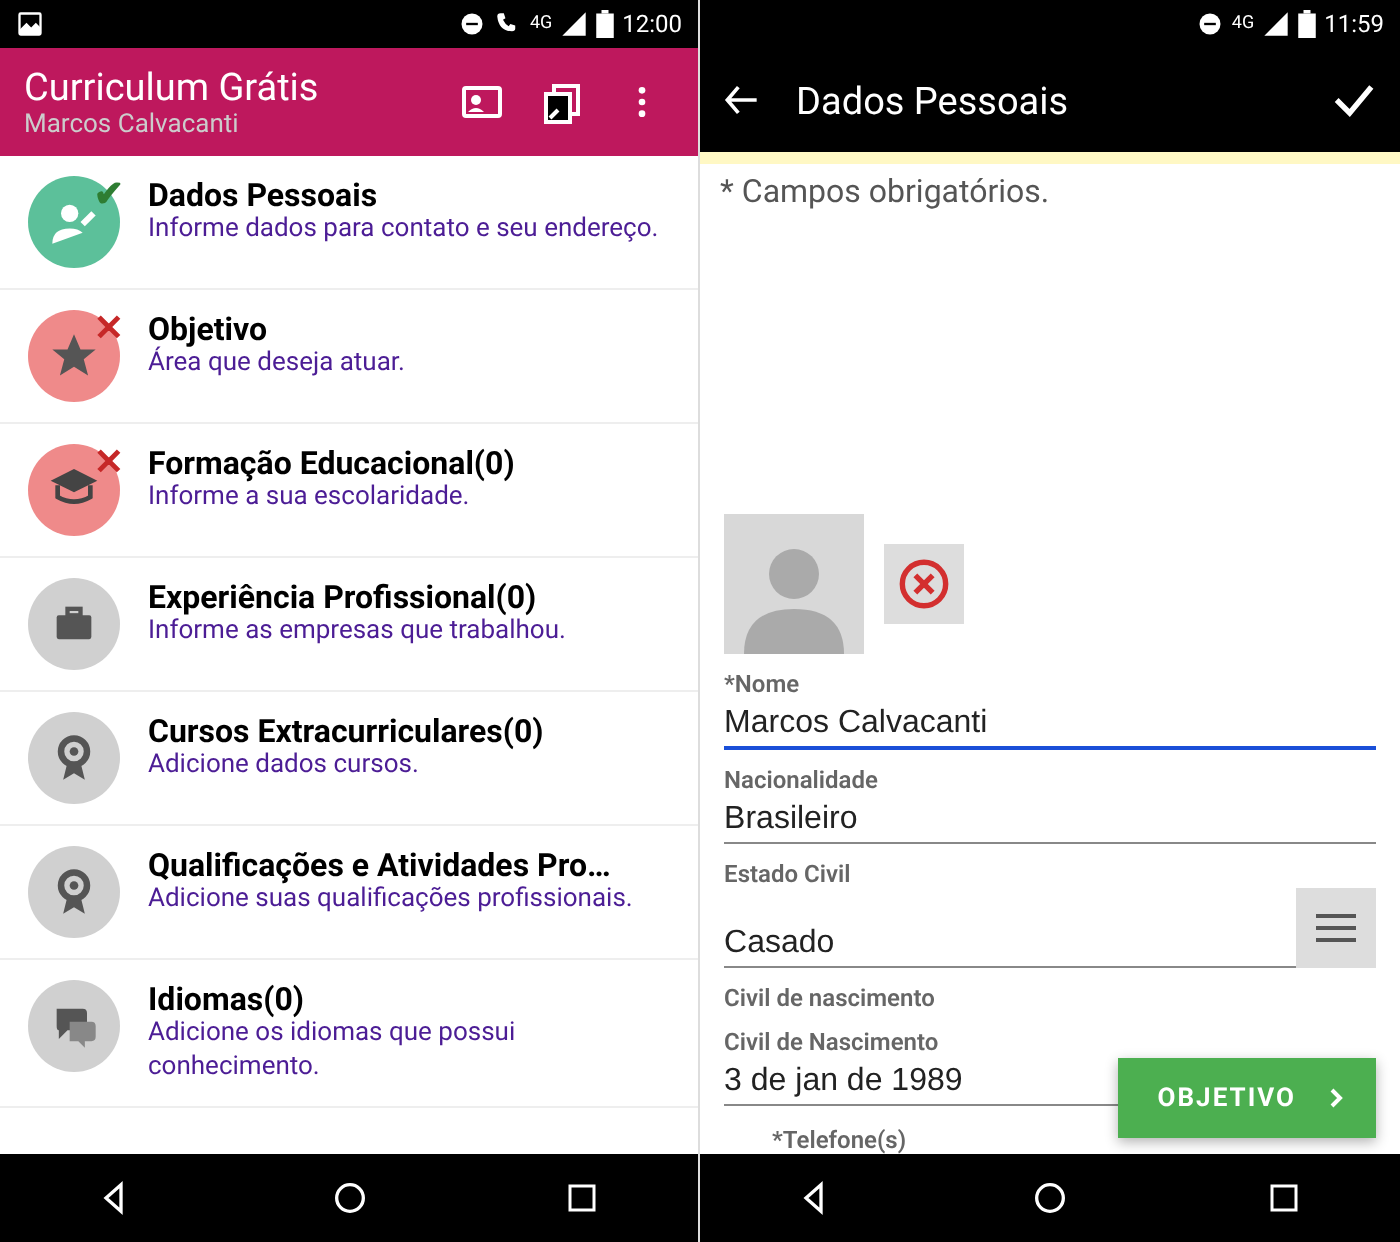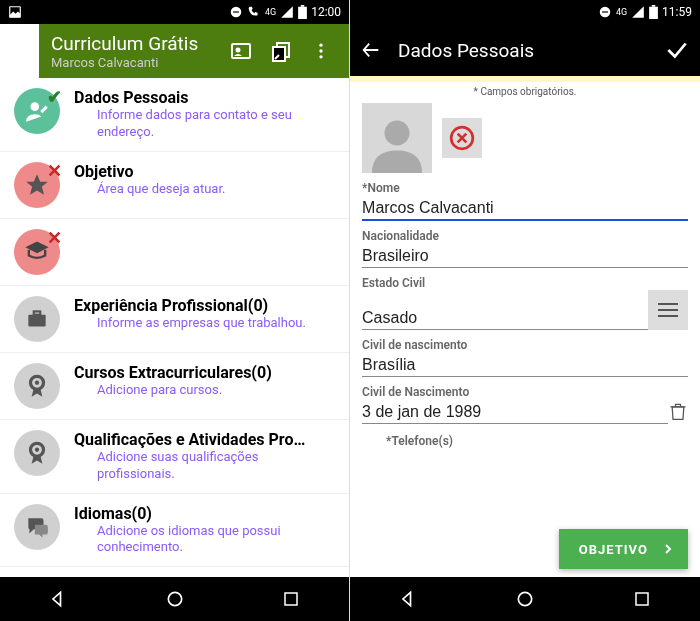--- a/index.html
+++ b/index.html
@@ -7,48 +7,48 @@
 .container { display: flex; width: 700px; height: 621px; }
 .phone { width: 390px; height: 621px; display: flex; flex-direction: column; border-right: 1px solid #ddd; position: relative; background: #fff; }
 .phone:last-child { border-right: none; }
 
 
 .statusbar { height: 24px; background: #000; color: #fff; display: flex; align-items: center; justify-content: space-between; padding: 0 8px; font-size: 12px; }
 .statusbar .left, .statusbar .right { display: flex; align-items: center; gap: 4px; }
 .sb-icon { display: inline-flex; align-items: center; }
 
 
-.appbar-dark { background: #4d7c0f; color: #fff; padding: 8px 12px; display: flex; align-items: center; gap: 8px; margin-left: 39px; }
+.appbar-dark { background: #be185d; color: #fff; padding: 8px 12px; display: flex; align-items: center; gap: 8px; }
 .appbar-dark .titles { flex: 1; }
 .appbar-title { font-size: 19px; font-weight: 400; }
 .appbar-subtitle { font-size: 13px; color: #ccc; }
 .appbar-icon { width: 32px; height: 32px; display: flex; align-items: center; justify-content: center; }
 
 
 .list { flex: 1; overflow: hidden; background: #fff; }
 .item { display: flex; align-items: flex-start; padding: 10px 14px; border-bottom: 1px solid #eee; gap: 14px; }
 .item .icon-circle { width: 46px; height: 46px; border-radius: 50%; display: flex; align-items: center; justify-content: center; flex-shrink: 0; position: relative; }
 .item .texts { flex: 1; min-width: 0; }
 .item-title { font-size: 16px; font-weight: 700; color: #000; white-space: nowrap; overflow: hidden; text-overflow: ellipsis; }
-.item-sub { font-size: 13px; color: #8b5cf6; line-height: 1.3; margin-left: 23px; }
+.item-sub { font-size: 13px; color: #4c1d95; line-height: 1.3; }
 .ic-green { background: #5cc09a; }
 .ic-red { background: #ef8a8a; }
 .ic-gray { background: #d0d0d0; }
 
 .corner-check { position: absolute; top: -2px; right: -2px; color: #2e7d32; font-size: 18px; font-weight: bold; }
 .corner-x { position: absolute; top: -2px; right: -2px; color: #c62828; font-size: 18px; font-weight: bold; }
 
 
 .appbar-dark2 { background: #000; color: #fff; height: 52px; display: flex; align-items: center; padding: 0 10px; gap: 16px; }
 .appbar2-title { font-size: 19px; flex: 1; }
 
 
 .note-strip { height: 6px; background: #fff8c4; }
-.required-note { font-size: 10px; color: #555; text-align: center; padding: 4px 10px 0; }
-.form { flex: 1; padding: 6px 12px 0; overflow: hidden; display: flex; flex-direction: column; position: relative; }
+.required-note { font-size: 16px; color: #555; text-align: left; padding: 4px 10px 0; }
+.form { flex: 1; padding: 6px 12px 0; overflow: hidden; display: flex; flex-direction: column; position: relative; justify-content: flex-end; }
 .photo-row { display: flex; align-items: center; gap: 10px; }
 .avatar-ph { width: 70px; height: 70px; background: #d8d8d8; display: flex; align-items: flex-end; justify-content: center; overflow: hidden; }
 .del-btn { width: 40px; height: 40px; background: #ddd; display: flex; align-items: center; justify-content: center; }
 .field-label { font-size: 12px; color: #666; margin-top: 8px; font-weight: 600; }
 .field-input { width: 100%; border: none; border-bottom: 1px solid #888; font-size: 16px; padding: 4px 0 2px; outline: none; color: #222; background: transparent; }
 .field-input.focused { border-bottom: 2px solid #1a4fd8; }
 .field-row { display: flex; align-items: flex-end; gap: 0; }
 .ham-btn { width: 40px; height: 40px; background: #ddd; display: flex; flex-direction: column; align-items: center; justify-content: center; gap: 4px; flex-shrink: 0; }
 .ham-btn span { width: 20px; height: 2px; background: #555; }
 
@@ -161,20 +161,24 @@
       </div>
 
       <div class="item">
         <div class="icon-circle ic-red">
           <svg width="28" height="28" viewBox="0 0 24 24" fill="#444">
               <path d="M12 3 L22 8 L12 13 L2 8 Z"></path>
               <path d="M5 10 V15 Q12 19 19 15 V10" fill="none" stroke="#444" stroke-width="2"></path>
             </svg>
           <span class="corner-x">✕</span>
         </div>
+        <div class="texts">
+          <div class="item-title">Formação Educacional(0)</div>
+          <div class="item-sub">Informe a sua escolaridade.</div>
+        </div>
       </div>
 
       <div class="item">
         <div class="icon-circle ic-gray">
           <svg width="26" height="26" viewBox="0 0 24 24" fill="#555">
               <rect x="4" y="8" width="16" height="11" rx="1"></rect>
               <rect x="9" y="5" width="6" height="3" fill="none" stroke="#555" stroke-width="2"></rect>
             </svg>
         </div>
         <div class="texts">
@@ -186,21 +190,21 @@
       <div class="item">
         <div class="icon-circle ic-gray">
           <svg width="26" height="26" viewBox="0 0 24 24" fill="#555">
               <circle cx="12" cy="9" r="6" fill="none" stroke="#555" stroke-width="3"></circle>
               <circle cx="12" cy="9" r="2"></circle>
               <path d="M9 14 L7 22 L12 19 L17 22 L15 14"></path>
             </svg>
         </div>
         <div class="texts">
           <div class="item-title">Cursos Extracurriculares(0)</div>
-          <div class="item-sub">Adicione para cursos.</div>
+          <div class="item-sub">Adicione dados cursos.</div>
         </div>
       </div>
 
       <div class="item">
         <div class="icon-circle ic-gray">
           <svg width="26" height="26" viewBox="0 0 24 24" fill="#555">
               <circle cx="12" cy="9" r="6" fill="none" stroke="#555" stroke-width="3"></circle>
               <circle cx="12" cy="9" r="2"></circle>
               <path d="M9 14 L7 22 L12 19 L17 22 L15 14"></path>
             </svg>
@@ -313,21 +317,20 @@
       <div class="field-row">
         <input class="field-input" value="Casado" style="">
         <div class="ham-btn">
             <span></span>
             <span></span>
             <span></span>
           </div>
       </div>
 
       <div class="field-label">Civil de nascimento</div>
-      <input class="field-input" value="Brasília" style="">
 
       <div class="field-label">Civil de Nascimento</div>
       <div class="field-row">
         <input class="field-input" value="3 de jan de 1989" style="">
         <div style="flex-shrink:0;padding-bottom:2px;">
           <svg width="20" height="22" viewBox="0 0 24 24" fill="none" stroke="#555" stroke-width="1.5">
               <path d="M5 7 H19 L18 22 H6 Z"></path>
               <path d="M9 4 H15 V7 H9 Z M3 7 H21"></path>
             </svg>
         </div>

